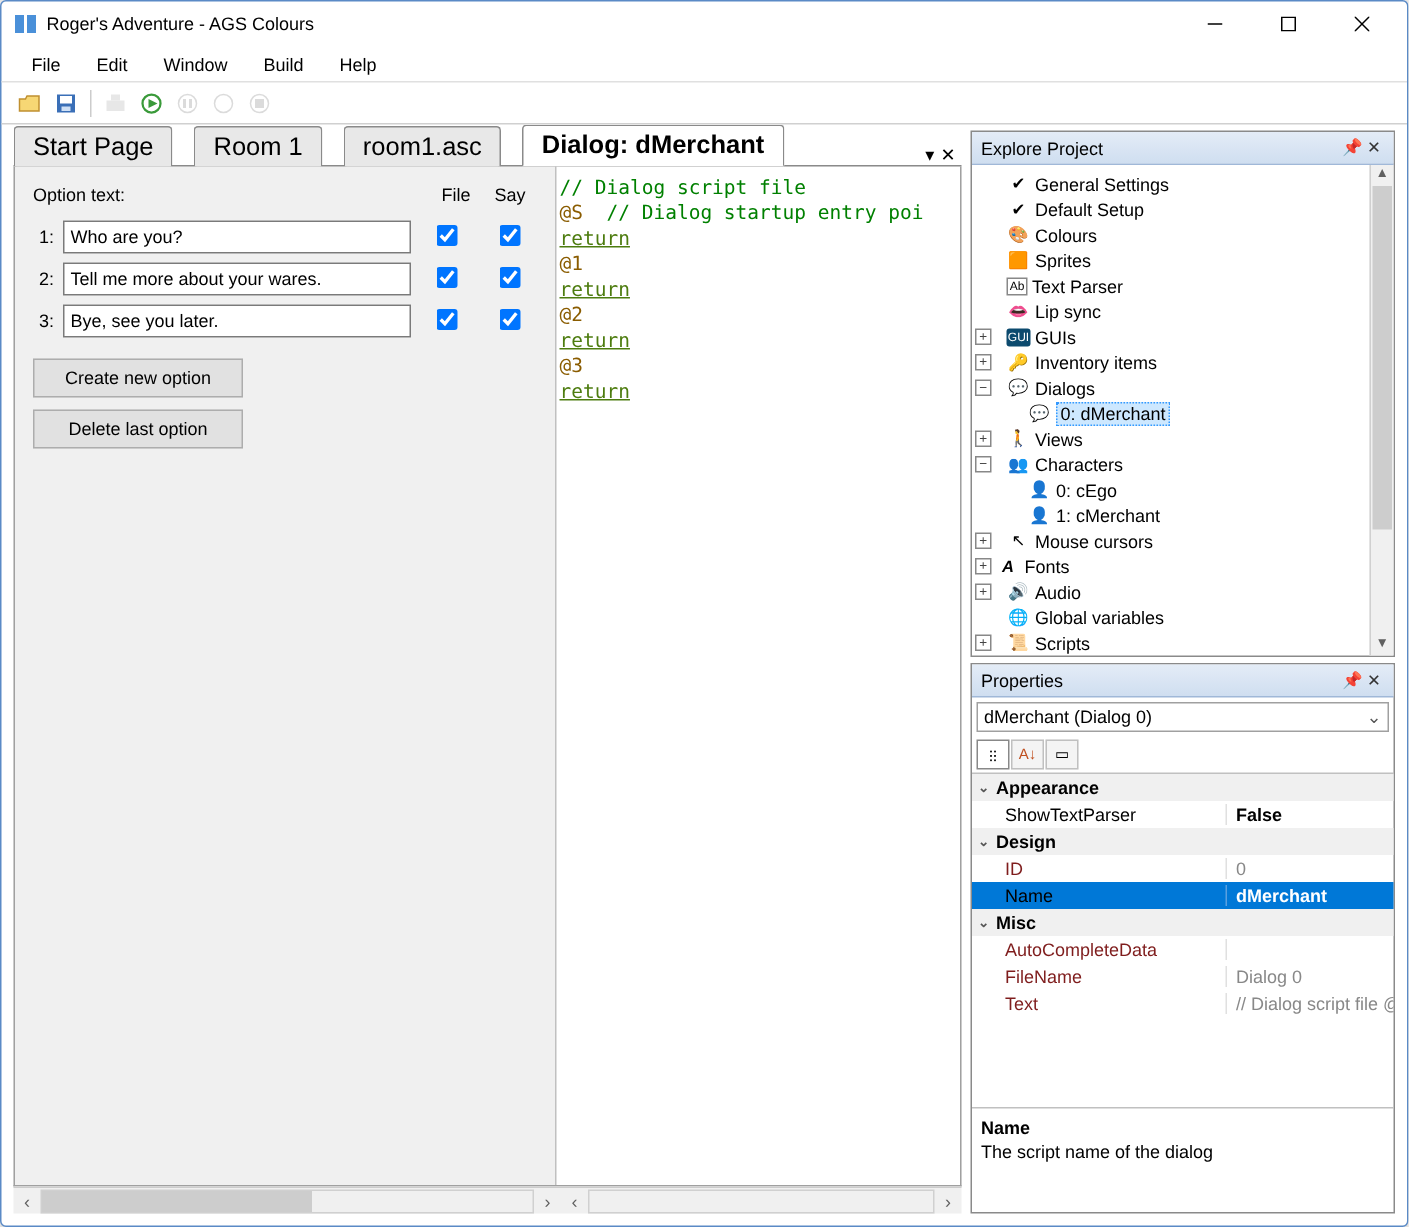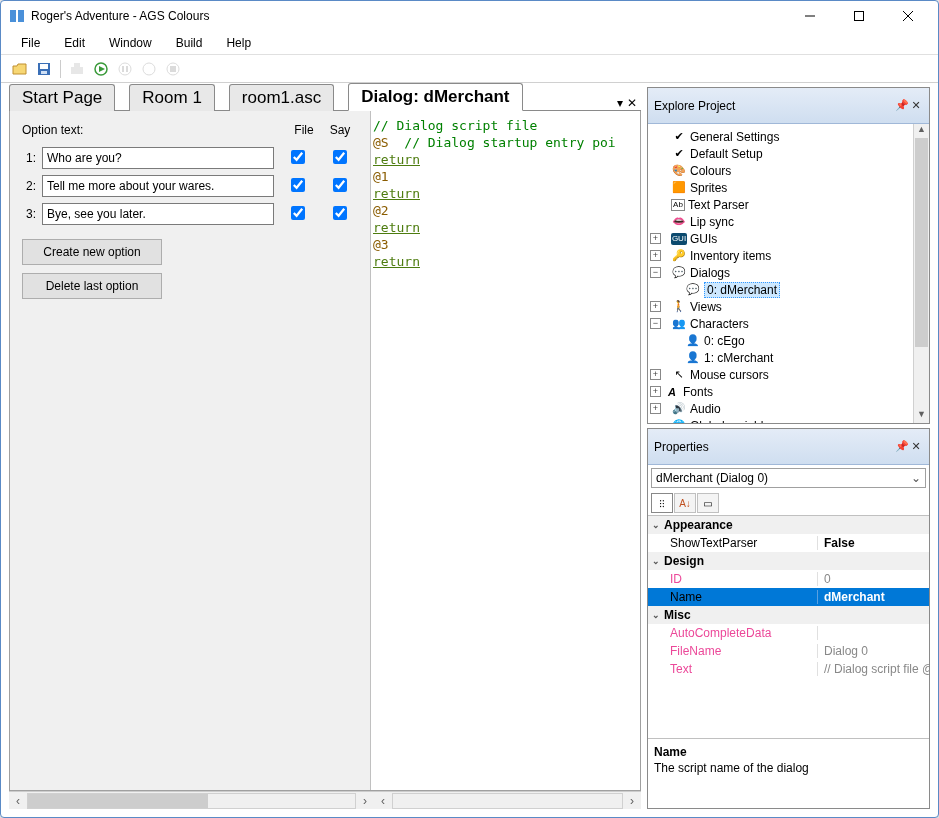--- a/index.html
+++ b/index.html
@@ -44,21 +44,21 @@
 .main-scroll .arrow { width:18px; text-align:center; color:#606060;}
 
 .script-pane { flex:1; background:#fff; border-left:1px solid #c0c0c0; padding:6px 2px; font-family:Consolas,monospace; font-size:13px; min-width:0; overflow:hidden;}
 .script-pane .line { white-space:pre; line-height:17px;}
 .kw-green { color:#008000;}
 .kw-brown { color:#8a5c00;}
 .kw-blue { color:#4d7c0f;text-decoration:underline;}
 
 .side-col { width:283px; display:flex; flex-direction:column; gap:4px;}
 .panel { border:1px solid #8a8a8a; display:flex; flex-direction:column; background:#fff;}
-.panel-title { background:linear-gradient(#e4ecf7,#cfdef0); height:36px; display:flex; align-items:center; padding:0 6px; border-bottom:1px solid #a0b8d8; font-size:12px;}
+.panel-title { background:linear-gradient(#e4ecf7,#cfdef0); height:22px; display:flex; align-items:center; padding:0 6px; border-bottom:1px solid #a0b8d8; font-size:12px;}
 .panel-title .t { flex:1;}
 .panel-title .pin,.panel-title .close { width:14px; text-align:center; color:#333; font-size:11px;}
 .tree { flex:1; overflow:auto; padding:4px 2px; font-size:12px; position:relative;}
 .tree .node { display:flex; align-items:center; height:17px; gap:3px; white-space:nowrap;}
 .tree .tw { width:11px; height:11px; border:1px solid #888; font-size:9px; line-height:9px; text-align:center; color:#444; background:#fff; cursor:default;}
 .tree .ind { display:inline-block;}
 .tree .ic { width:16px; height:16px; display:inline-flex; align-items:center; justify-content:center; font-size:11px;}
 .tree .sel { background:#cde8ff; border:1px dotted #3399ff; padding:0 2px;}
 .vscroll { position:absolute; right:0; top:0; bottom:0; width:16px; background:#f0f0f0; border-left:1px solid #d0d0d0;}
 .vscroll .vthumb { position:absolute; left:1px; right:1px; top:14px; height:70%; background:#cdcdcd;}
@@ -68,21 +68,21 @@
 .prop-obj { border:1px solid #a0a0a0; height:20px; display:flex; align-items:center; padding:0 4px; margin:3px; font-size:12px; background:#fff;}
 .prop-obj .dd { margin-left:auto; color:#555;}
 .prop-toolbar { display:flex; gap:1px; padding:2px 3px;}
 .prop-toolbar .pb { width:22px; height:20px; border:1px solid #c0c0c0; background:#f4f4f4; display:flex; align-items:center; justify-content:center; font-size:10px;}
 .prop-toolbar .pb.active { background:#fff; border-color:#888;}
 .prop-grid { border-top:1px solid #c0c0c0;}
 .prop-row { display:flex; height:18px; align-items:center; font-size:12px;}
 .prop-row.cat { background:#f0f0f0; font-weight:bold; padding-left:4px;}
 .prop-row.cat .chev { width:12px; font-size:9px; color:#555;}
 .prop-row .k { width:170px; padding-left:22px; border-right:1px solid #e0e0e0; color:#000;}
-.prop-row .k.ro { color:#ec4899;}
+.prop-row .k.ro { color:#7f1d1d;}
 .prop-row .v { flex:1; padding-left:6px;}
 .prop-row.sel { background:#0078d7; color:#fff;}
 .prop-row.sel .k { border-right-color:#5aa0e0;}
 .prop-row .v.bold { font-weight:bold;}
 .prop-row .v.ro { color:#888;}
 .prop-desc { border-top:1px solid #c0c0c0; padding:6px; font-size:12px; min-height:70px;}
 .prop-desc .dn { font-weight:bold; margin-bottom:2px;}
 </style>
 </head>
 <body>

